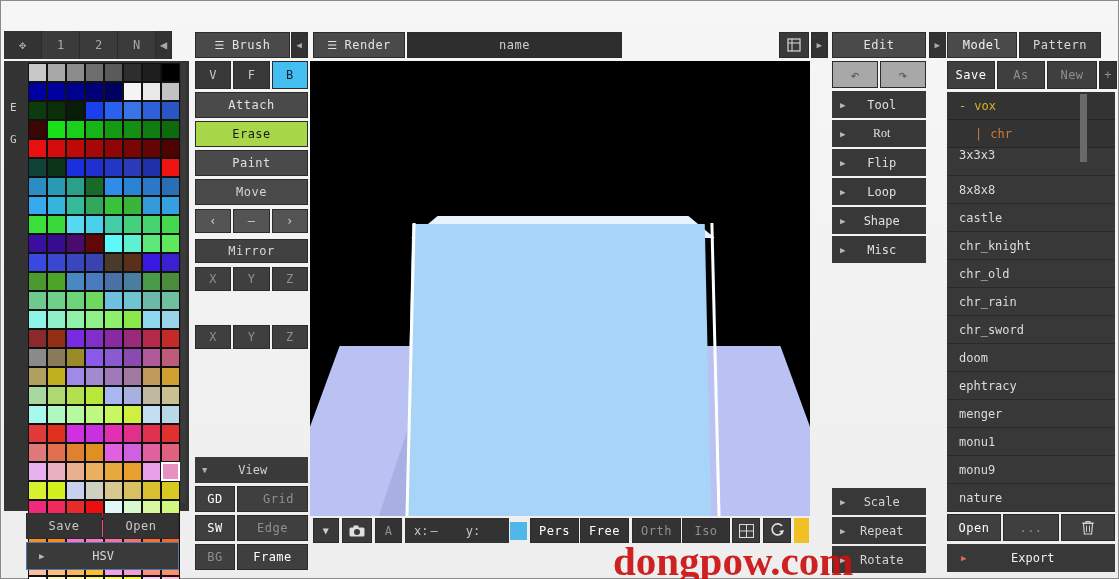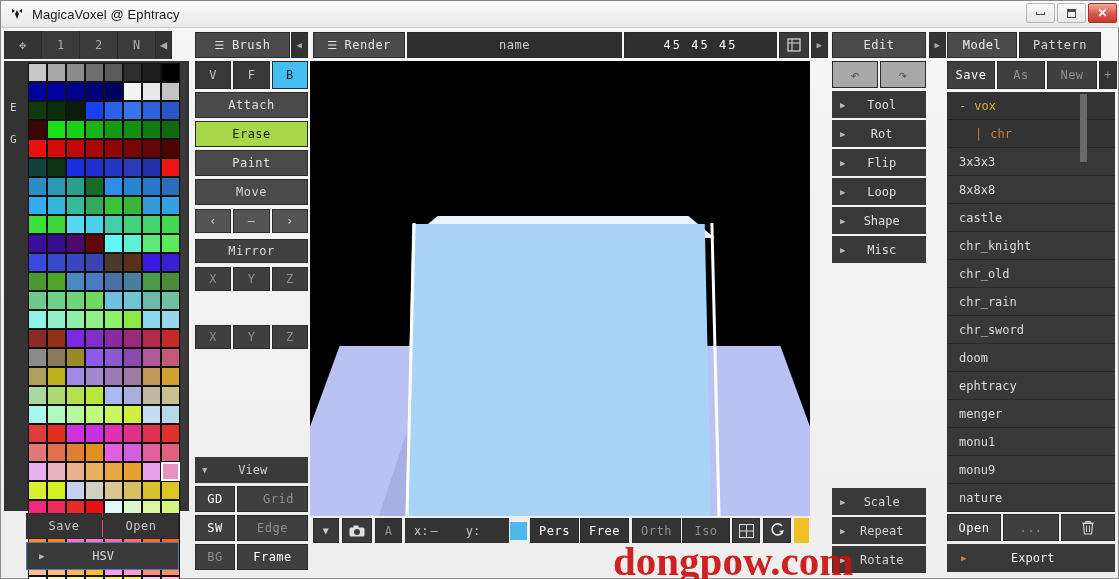--- a/index.html
+++ b/index.html
@@ -135,37 +135,20 @@
     font-size: 41px; font-weight: bold; color: #cc1111;
     letter-spacing: 0px; white-space: nowrap;
     pointer-events: none; z-index: 50; opacity: .92;
   }
 </style>
 </head>
 <body>
 
 <div id="app">
 
-  <div class="titlebar">
-    <div class="tb-icon">
-      <svg width="14" height="14" viewBox="0 0 14 14">
-        <path d="M2 2 L5 4 L2 6 Z M12 2 L9 4 L12 6 Z M7 3 L9 7 L7 12 L5 7 Z" fill="#1a1a1a"></path>
-      </svg>
-    </div>
-    <div class="tb-title">MagicaVoxel @ Ephtracy</div>
-    <div class="wincontrols">
-      <div class="wc wc-min">
-          <span class="g"></span>
-        </div>
-      <div class="wc wc-max">
-          <span class="g"></span>
-        </div>
-      <div class="wc wc-close">✕</div>
-    </div>
-  </div>
 
   <div class="topstrip">
     <div class="ts-cell first">✥</div>
     <div class="ts-cell">1</div>
     <div class="ts-cell">2</div>
     <div class="ts-cell">N</div>
     <div class="ts-cell" style="width:16px;background:#333;">◀</div>
   </div>
 
   <div class="palette-wrap">
@@ -461,21 +444,20 @@
   <div style="position:absolute;left:194px;top:543px;width:113px;height:26px;display:flex;gap:2px;">
     <div class="btn dim" style="width:40px;">BG</div>
     <div class="btn lite" style="flex:1;">Frame</div>
   </div>
 
   <div class="btn hdr" style="position:absolute;left:312px;top:31px;width:92px;height:26px;">
     <span style="margin-right:7px;font-size:11px;">☰</span>
     <span>Render</span>
   </div>
   <div class="btn" style="position:absolute;left:406px;top:31px;width:215px;height:26px;background:#2e2e2e;color:#cfcfcf;">name</div>
-  <div class="btn" style="position:absolute;left:623px;top:31px;width:153px;height:26px;background:#2e2e2e;color:#ffffff;letter-spacing:2px;">45 45 45</div>
   <div class="btn" style="position:absolute;left:778px;top:31px;width:30px;height:26px;background:#3a3a3a;">
     <svg width="14" height="14" viewBox="0 0 14 14">
       <rect x="1" y="1" width="12" height="12" fill="none" stroke="#d8d8d8" stroke-width="1.2"></rect>
       <path d="M1 5 H13 M5 1 V13" stroke="#d8d8d8" stroke-width="1"></path>
     </svg>
   </div>
   <div class="btn" style="position:absolute;left:810px;top:31px;width:17px;height:26px;background:#333;color:#aaa;font-size:9px;">▶</div>
 
   <div class="viewport">
     <div class="floor"></div>
@@ -529,21 +511,21 @@
     <div class="btn" style="flex:1;background:#a8a8a8;color:#5c5c5c;font-size:15px;">↷</div>
   </div>
 
   <div id="edit-groups">
       <div style="position: absolute; left: 831px; top: 90px; width: 94px; height: 27px; background: rgb(56, 56, 56); display: flex; align-items: center;">
         <span class="arrow-r" style="margin-left: 8px;">▶</span>
         <span style="flex: 1 1 0%; text-align: center; color: rgb(224, 224, 224); font-size: 12px; margin-right: 8px;">Tool</span>
       </div>
       <div style="position: absolute; left: 831px; top: 119px; width: 94px; height: 27px; background: rgb(56, 56, 56); display: flex; align-items: center;">
         <span class="arrow-r" style="margin-left: 8px;">▶</span>
-        <span style="flex: 1 1 0%; text-align: center; color: rgb(224, 224, 224); font-size: 12px; margin-right: 8px;">Rot</span>
+        <span style="flex: 1 1 0%; text-align: center; color: rgb(224, 224, 224); font-size: 12px; margin-right: 8px; font-family: Liberation Serif, serif;">Rot</span>
       </div>
       <div style="position: absolute; left: 831px; top: 148px; width: 94px; height: 27px; background: rgb(56, 56, 56); display: flex; align-items: center;">
         <span class="arrow-r" style="margin-left: 8px;">▶</span>
         <span style="flex: 1 1 0%; text-align: center; color: rgb(224, 224, 224); font-size: 12px; margin-right: 8px;">Flip</span>
       </div>
       <div style="position: absolute; left: 831px; top: 177px; width: 94px; height: 27px; background: rgb(56, 56, 56); display: flex; align-items: center;">
         <span class="arrow-r" style="margin-left: 8px;">▶</span>
         <span style="flex: 1 1 0%; text-align: center; color: rgb(224, 224, 224); font-size: 12px; margin-right: 8px;">Loop</span>
       </div>
       <div style="position: absolute; left: 831px; top: 206px; width: 94px; height: 27px; background: rgb(56, 56, 56); display: flex; align-items: center;">
@@ -581,21 +563,21 @@
 
   <div id="model-list" style="position:absolute;left:946px;top:91px;width:168px;height:420px;background:#2e2e2e;overflow:hidden;">
       <div style="height: 28px; display: flex; align-items: center; background: rgb(51, 51, 51); border-bottom: 1px solid rgb(38, 38, 38);">
         <span style="color: rgb(216, 178, 42); font-size: 12px; margin-left: 12px; margin-right: 8px;">-</span>
         <span style="color: rgb(216, 178, 42); font-size: 12px;">vox</span>
       </div>
       <div style="height: 28px; display: flex; align-items: center; background: rgb(51, 51, 51); border-bottom: 1px solid rgb(38, 38, 38);">
         <span style="color: rgb(208, 122, 58); font-size: 12px; margin-left: 28px; margin-right: 8px;">|</span>
         <span style="color: rgb(208, 122, 58); font-size: 12px;">chr</span>
       </div>
-      <div style="height: 28px; display: flex; align-items: center; background: rgb(56, 56, 56); border-bottom: 1px solid rgb(42, 42, 42);">
+      <div style="height: 28px; display: flex; background: rgb(56, 56, 56); border-bottom: 1px solid rgb(42, 42, 42);">
         <span style="color: rgb(220, 220, 220); font-size: 12px; margin-left: 12px;">3x3x3</span>
       </div>
       <div style="height: 28px; display: flex; align-items: center; background: rgb(56, 56, 56); border-bottom: 1px solid rgb(42, 42, 42);">
         <span style="color: rgb(220, 220, 220); font-size: 12px; margin-left: 12px;">8x8x8</span>
       </div>
       <div style="height: 28px; display: flex; align-items: center; background: rgb(56, 56, 56); border-bottom: 1px solid rgb(42, 42, 42);">
         <span style="color: rgb(220, 220, 220); font-size: 12px; margin-left: 12px;">castle</span>
       </div>
       <div style="height: 28px; display: flex; align-items: center; background: rgb(56, 56, 56); border-bottom: 1px solid rgb(42, 42, 42);">
         <span style="color: rgb(220, 220, 220); font-size: 12px; margin-left: 12px;">chr_knight</span>

